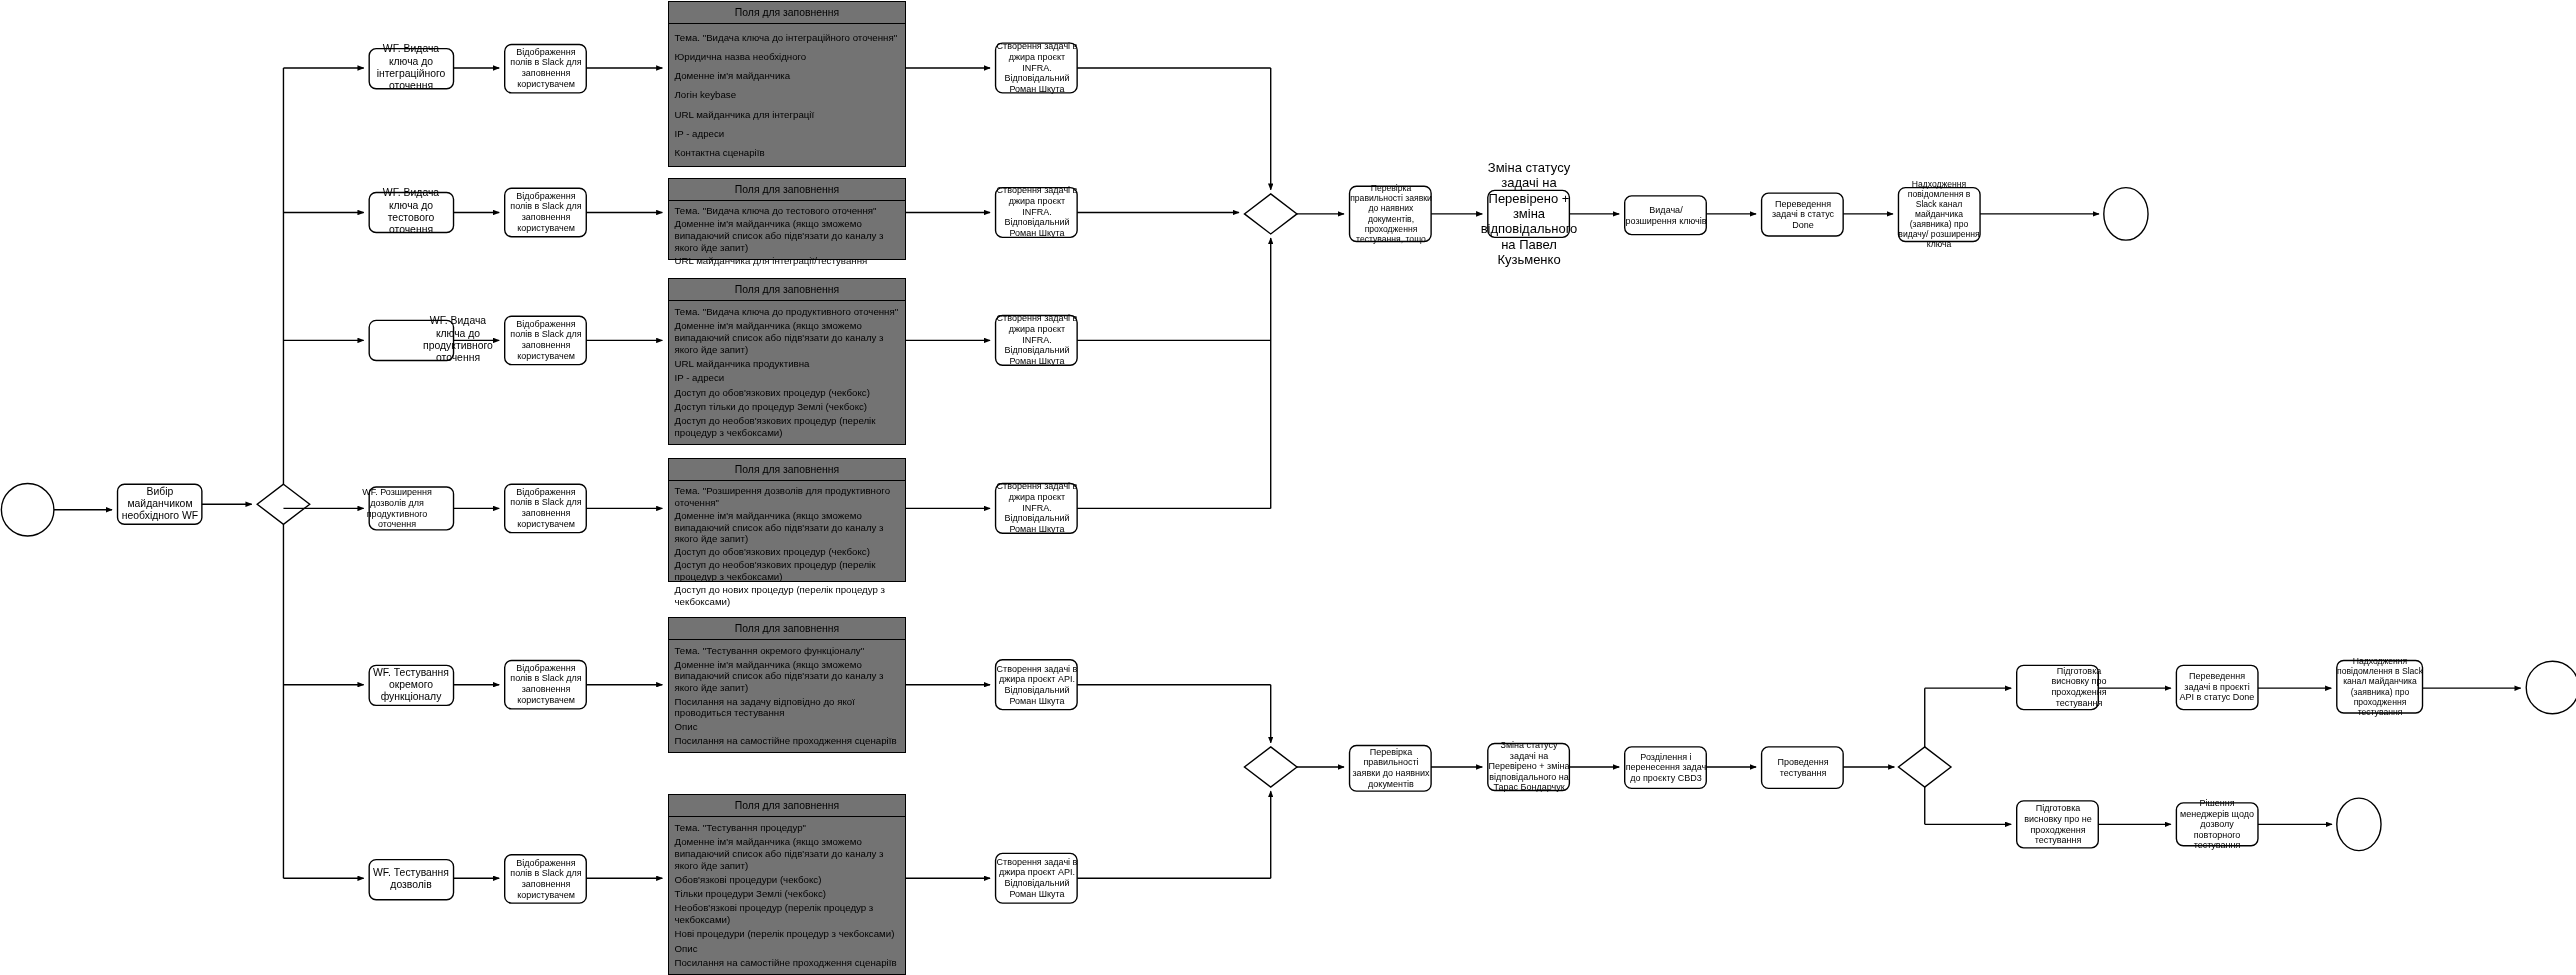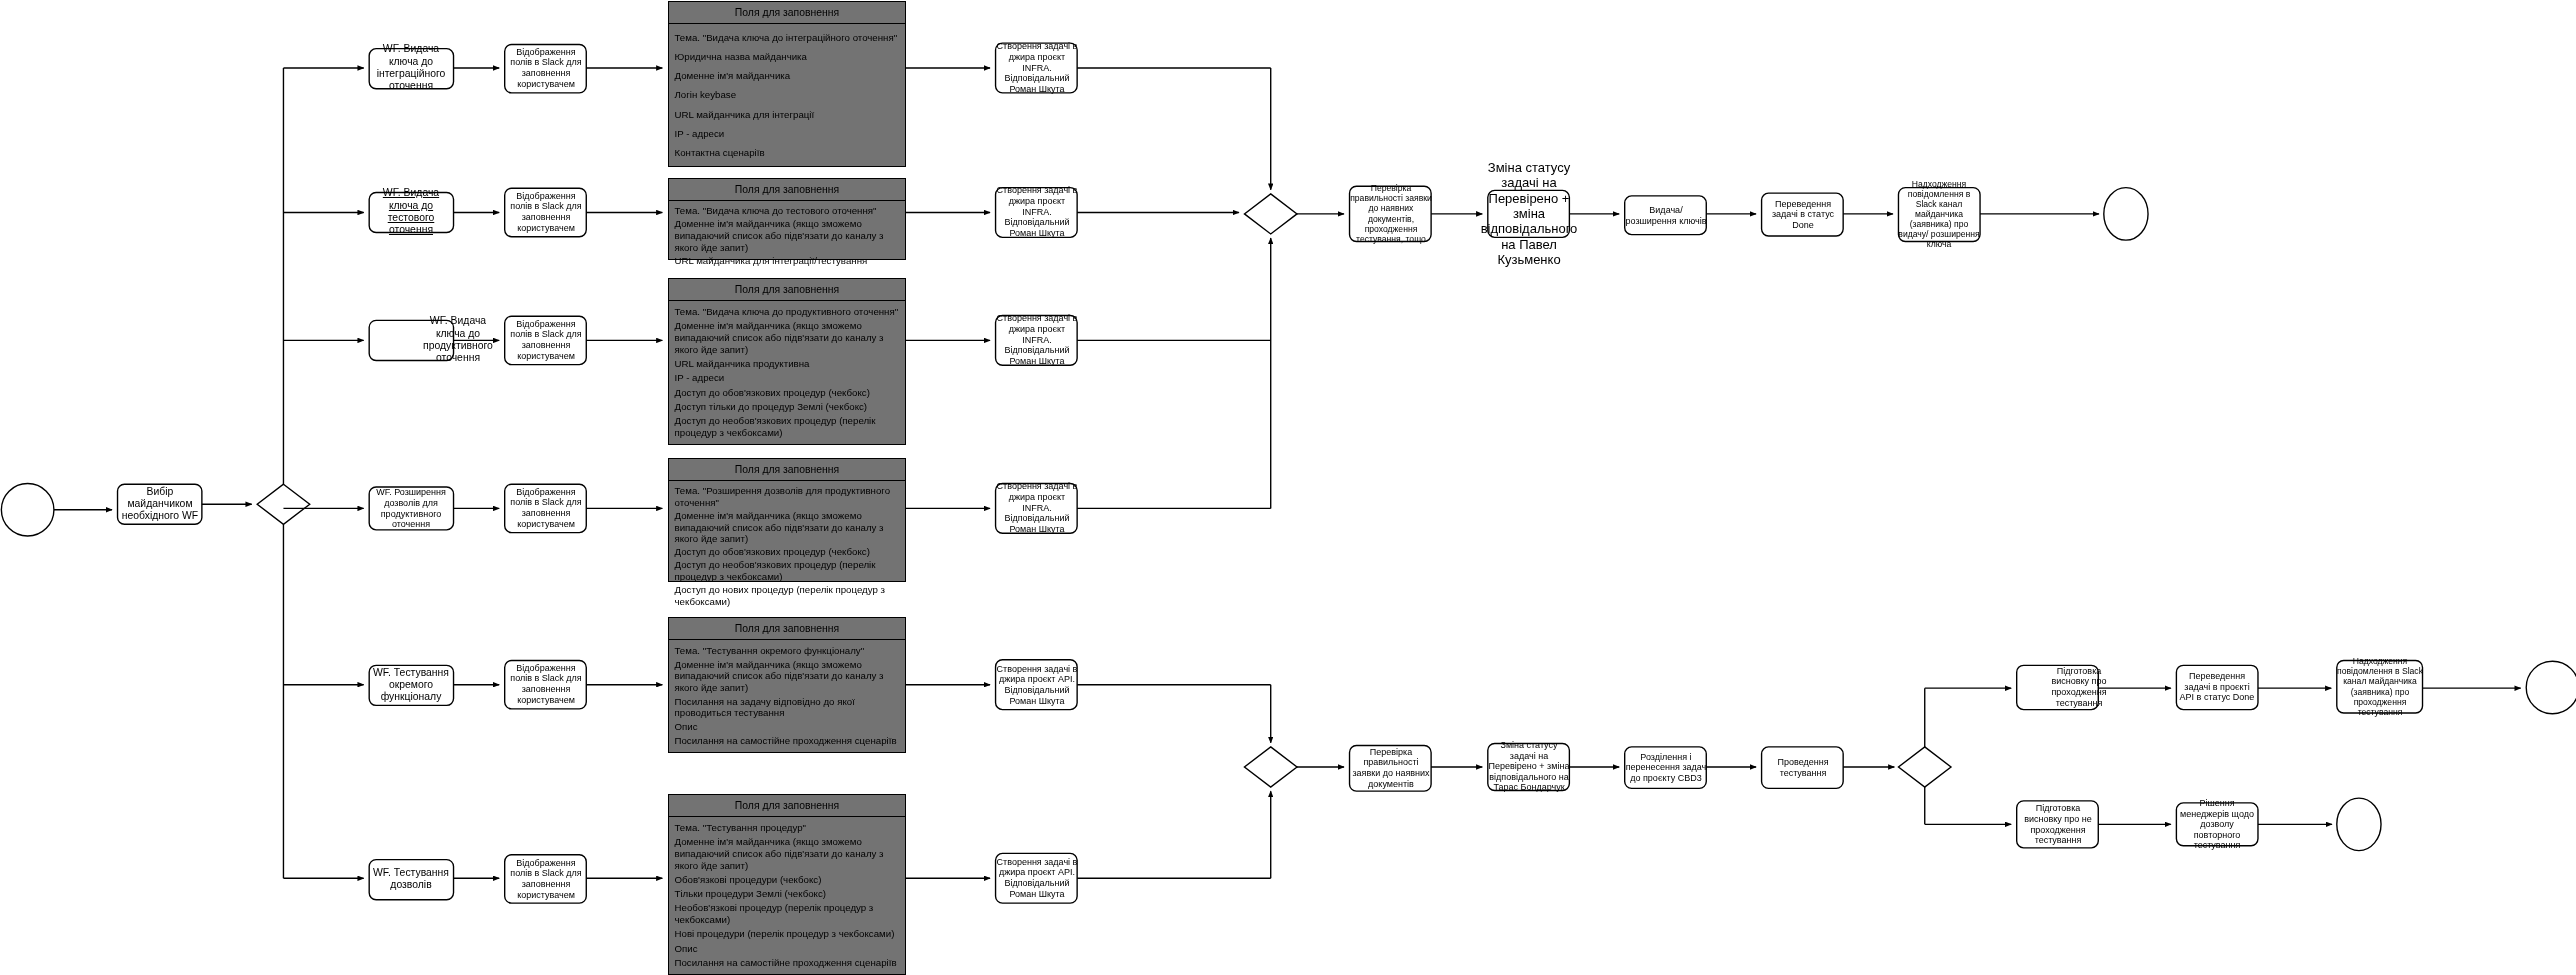--- a/index.html
+++ b/index.html
@@ -206,29 +206,29 @@
     <line class="conn" x1="3035" y1="1192" x2="3140" y2="1192" marker-end="url(#arrow)"></line>
     <line class="conn" x1="3266" y1="1192" x2="3373" y2="1192" marker-end="url(#arrow)"></line>
   </svg>
 
   <div class="node-label" style="left:118px;top:484px;width:84px;height:40px;">Вибір майданчиком необхідного WF</div>
 
   <div class="node-label" style="left:369px;top:48px;width:84px;height:40px;">WF. Видача ключа до інтеграційного оточення</div>
   <div class="node-label" style="left:505px;top:44px;width:82px;height:48px;font-size:9px;">Відображення полів в Slack для заповнення користувачем</div>
   <div class="node-label" style="left:996px;top:43px;width:82px;height:50px;font-size:9px;">Створення задачі в джира проєкт INFRA. Відповідальний Роман Шкута</div>
 
-  <div class="node-label" style="left:369px;top:192px;width:84px;height:40px;text-decoration:underline;">WF. Видача ключа до тестового оточення</div>
+  <div class="node-label" style="left:369px;top:192px;width:84px;height:40px;">WF. Видача ключа до тестового оточення</div>
   <div class="node-label" style="left:505px;top:188px;width:82px;height:48px;font-size:9px;">Відображення полів в Slack для заповнення користувачем</div>
   <div class="node-label" style="left:996px;top:187px;width:82px;height:50px;font-size:9px;">Створення задачі в джира проєкт INFRA. Відповідальний Роман Шкута</div>
 
   <div class="node-label" style="left:376px;top:320px;width:84px;height:40px;padding-left:40px;">WF. Видача ключа до продуктивного оточення</div>
   <div class="node-label" style="left:505px;top:316px;width:82px;height:48px;font-size:9px;">Відображення полів в Slack для заповнення користувачем</div>
   <div class="node-label" style="left:996px;top:315px;width:82px;height:50px;font-size:9px;">Створення задачі в джира проєкт INFRA. Відповідальний Роман Шкута</div>
 
-  <div class="node-label" style="left:369px;top:487px;width:84px;height:43px;font-size:9px;">WF. Розширення дозволів для продуктивного оточення</div>
+  <div class="node-label" style="left:355px;top:487px;width:84px;height:43px;font-size:9px;">WF. Розширення дозволів для продуктивного оточення</div>
   <div class="node-label" style="left:505px;top:484px;width:82px;height:48px;font-size:9px;">Відображення полів в Slack для заповнення користувачем</div>
   <div class="node-label" style="left:996px;top:483px;width:82px;height:50px;font-size:9px;">Створення задачі в джира проєкт INFRA. Відповідальний Роман Шкута</div>
 
   <div class="node-label" style="left:369px;top:665px;width:84px;height:40px;">WF. Тестування окремого функціоналу</div>
   <div class="node-label" style="left:505px;top:660px;width:82px;height:48px;font-size:9px;">Відображення полів в Slack для заповнення користувачем</div>
   <div class="node-label" style="left:996px;top:660px;width:82px;height:50px;font-size:9px;">Створення задачі в джира проєкт API. Відповідальний Роман Шкута</div>
 
   <div class="node-label" style="left:369px;top:859px;width:84px;height:40px;">WF. Тестування дозволів</div>
   <div class="node-label" style="left:505px;top:855px;width:82px;height:48px;font-size:9px;">Відображення полів в Slack для заповнення користувачем</div>
   <div class="node-label" style="left:996px;top:853px;width:82px;height:50px;font-size:9px;">Створення задачі в джира проєкт API. Відповідальний Роман Шкута</div>
@@ -248,21 +248,21 @@
   <div class="node-label" style="left:2176px;top:665px;width:82px;height:44px;font-size:9px;">Переведення задачі в проєкті API в статус Done</div>
   <div class="node-label" style="left:2337px;top:660px;width:86px;height:53px;font-size:8.6px;">Надходження повідомлення в Slack канал майданчика (заявника) про проходження тестування</div>
 
   <div class="node-label" style="left:2017px;top:801px;width:82px;height:47px;font-size:9px;">Підготовка висновку про не проходження тестування</div>
   <div class="node-label" style="left:2176px;top:803px;width:82px;height:43px;font-size:9px;">Рішення менеджерів щодо дозволу повторного тестування</div>
 
   <div class="fields-card" style="left:668px;top:1.4px;width:238px;height:166px;">
     <div class="fields-title">Поля для заповнення</div>
     <div class="fields-body">
       <div class="field-row">Тема. "Видача ключа до інтеграційного оточення"</div>
-      <div class="field-row">Юридична назва майданчика</div>
+      <div class="field-row">Юридична назва необхідного</div>
       <div class="field-row">Доменне ім'я майданчика</div>
       <div class="field-row">Логін keybase</div>
       <div class="field-row">URL майданчика для інтеграції</div>
       <div class="field-row">IP - адреси</div>
       <div class="field-row">Контактна сценаріїв</div>
     </div>
   </div>
 
   <div class="fields-card" style="left:668px;top:178px;width:238px;height:82px;">
     <div class="fields-title">Поля для заповнення</div>

